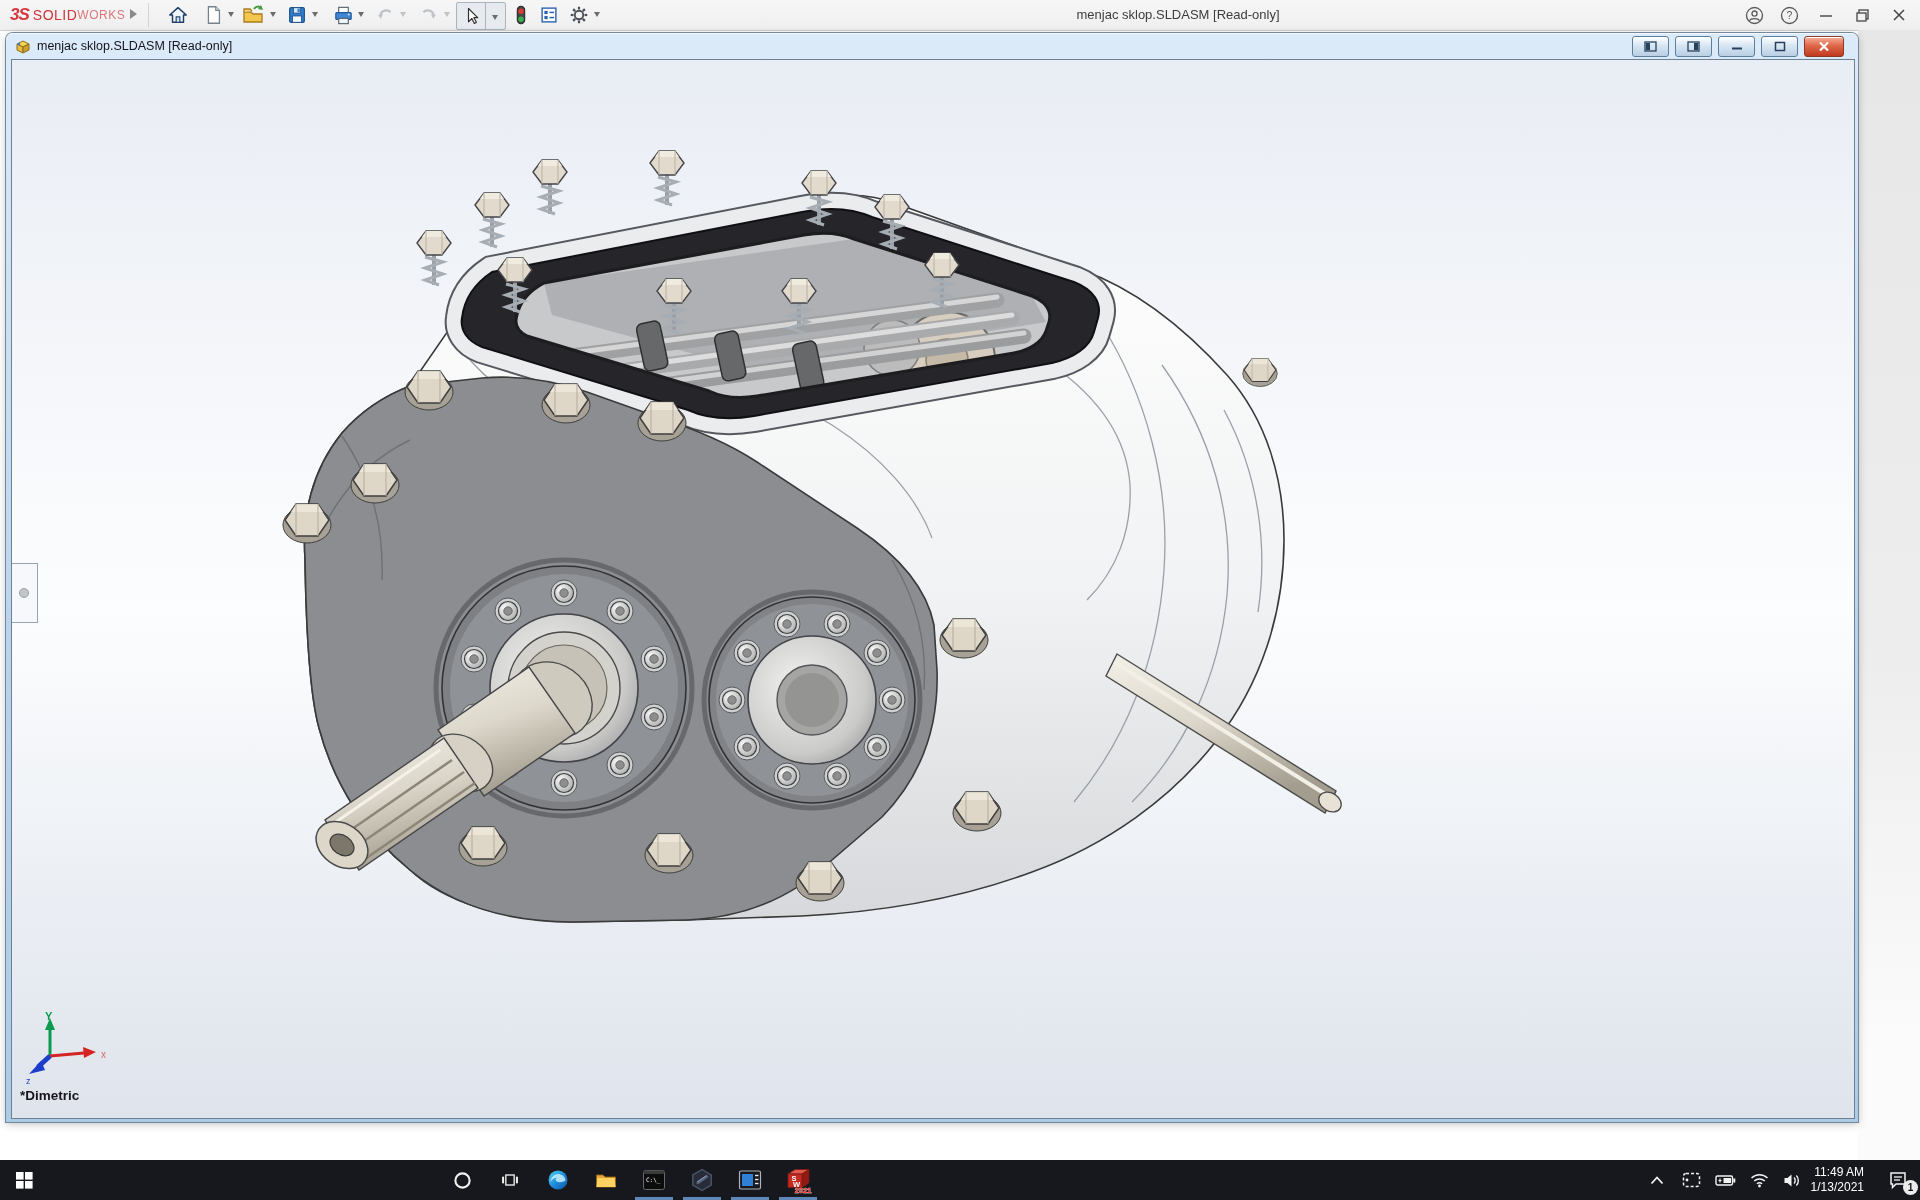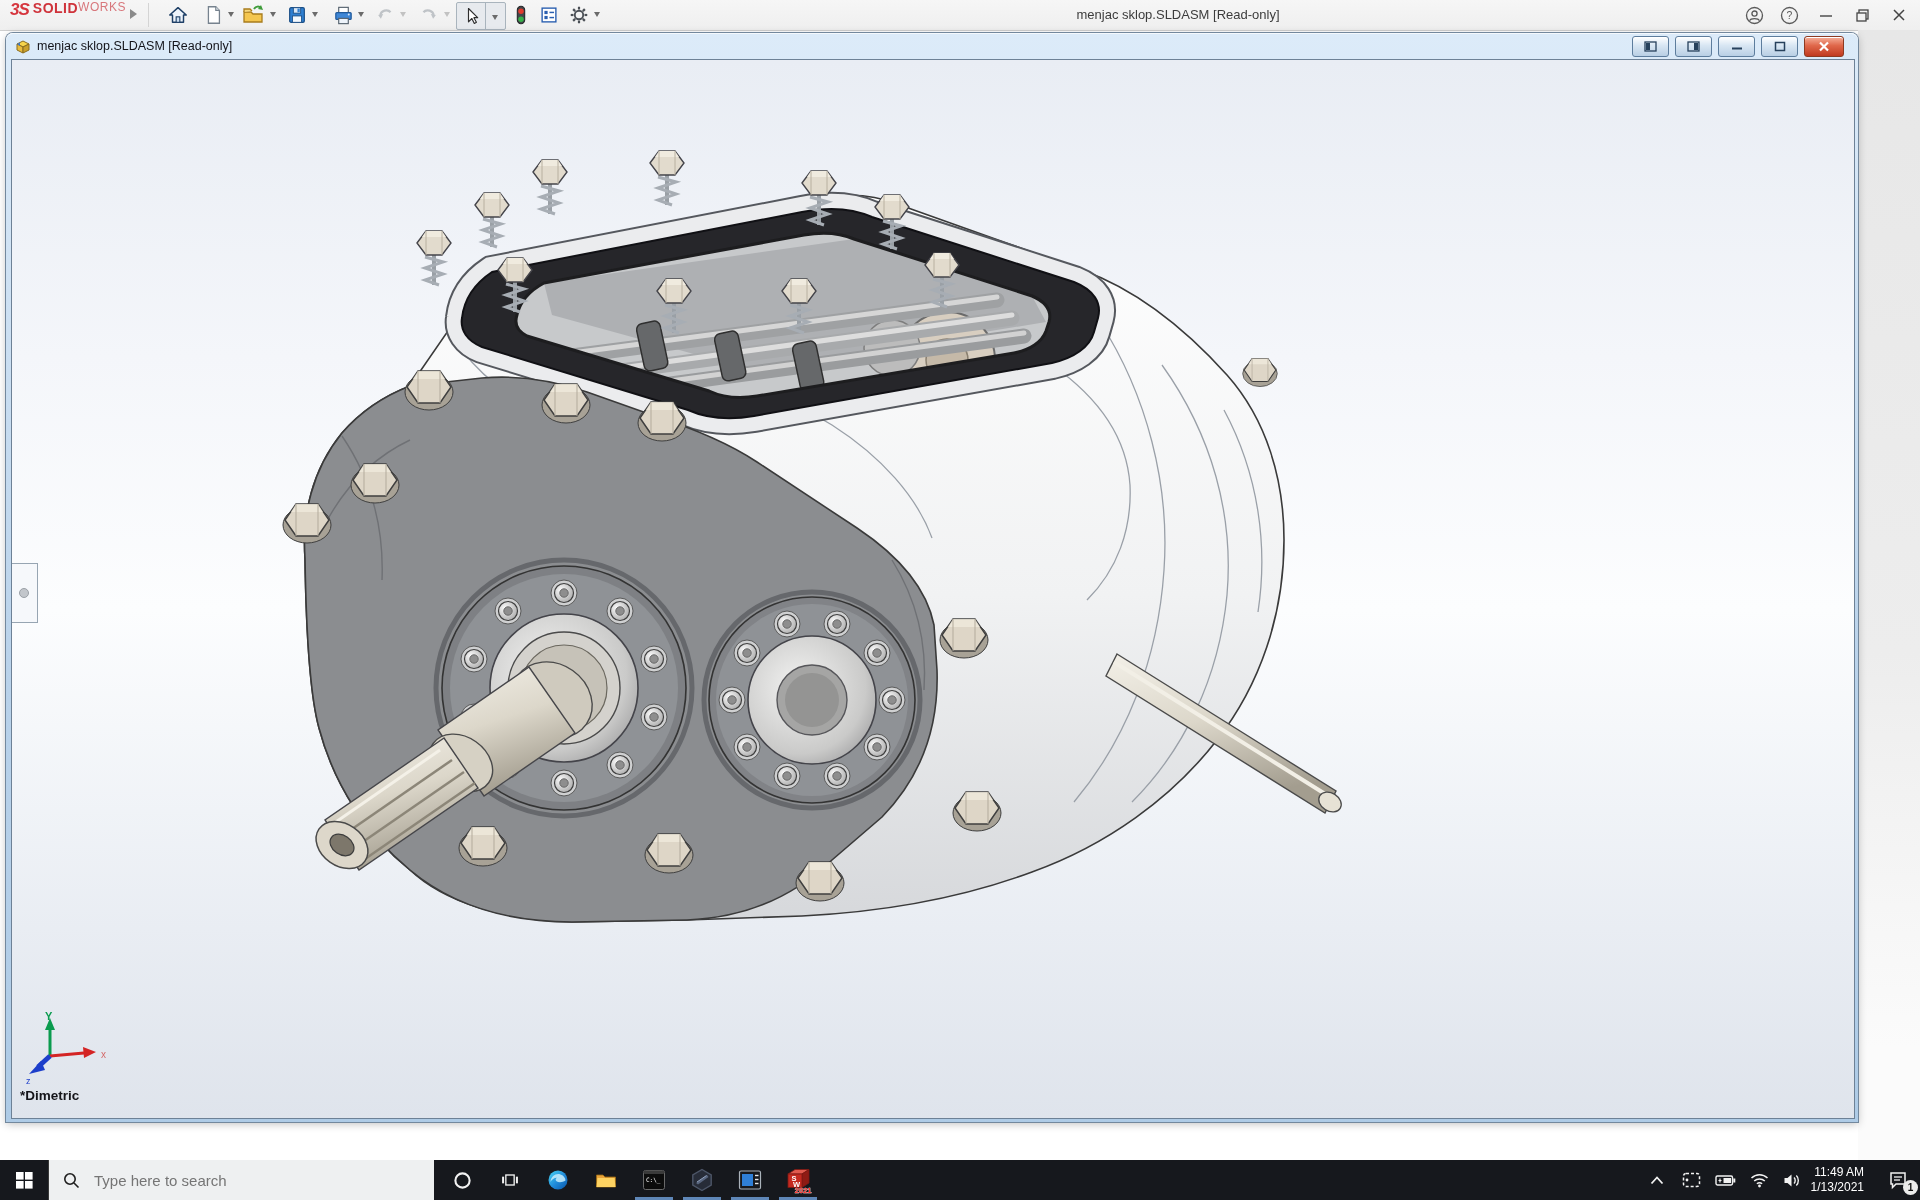--- a/index.html
+++ b/index.html
@@ -2,23 +2,23 @@
 <html><head>
 <meta charset="utf-8">
 <style>
   html,body{margin:0;padding:0;}
   .app{position:relative;width:1920px;height:1200px;background:#ffffff;overflow:hidden;
        font-family:"Liberation Sans",sans-serif;-webkit-font-smoothing:antialiased;}
 
   
   .topbar{position:absolute;left:0;top:0;width:1920px;height:30px;background:linear-gradient(#f6f6f6,#efefef);
           border-bottom:1px solid #cfcfcf;}
-  .brand{position:absolute;left:10px;top:0;height:30px;display:flex;align-items:flex-start;}
+  .brand{position:absolute;left:10px;top:0;height:30px;display:flex;align-items:center;}
   .brand .mark{color:#d6363e;font-weight:bold;font-style:italic;font-size:17px;letter-spacing:-1px;margin-right:4px;}
-  .brand .solid{color:#cf333b;font-weight:bold;font-size:14px;letter-spacing:.5px;}
+  .brand .solid{color:#cf333b;font-weight:normal;font-size:14px;letter-spacing:.5px;}
   .brand .works{color:#d8777c;font-size:12px;letter-spacing:.5px;}
   .brand-arrow{position:absolute;left:130px;top:9px;width:0;height:0;border:5px solid transparent;border-left:7px solid #8a8a8a;}
   .tb-sep{position:absolute;left:148px;top:3px;width:1px;height:24px;background:#d4d4d4;}
   .tbi{position:absolute;top:2px;width:26px;height:26px;display:flex;align-items:center;justify-content:center;border-radius:3px;}
   .dd{position:absolute;top:12px;width:0;height:0;border:3.5px solid transparent;border-top:5px solid #6b6b6b;}
   .dd.dis{border-top-color:#c2c2c2;}
   .sel-group{position:absolute;left:456px;top:2px;width:48px;height:26px;border:1px solid #a9b4bd;background:#e7eaee;border-radius:2px;display:flex;}
   .sel-group .cell{width:28px;height:26px;display:flex;align-items:center;justify-content:center;}
   .sel-group .cell2{width:18px;border-left:1px solid #a9b4bd;display:flex;align-items:center;justify-content:center;}
   .app-title{position:absolute;left:1018px;top:0;width:320px;height:30px;line-height:30px;text-align:center;
@@ -478,27 +478,20 @@
   <div class="taskbar">
     <div class="tk" style="left:0;width:48px">
       <svg width="17" height="17" viewBox="0 0 17 17">
         <rect x="0" y="0" width="7.6" height="7.6" fill="#fff"></rect>
           <rect x="9" y="0" width="7.6" height="7.6" fill="#fff"></rect>
         <rect x="0" y="9" width="7.6" height="7.6" fill="#fff"></rect>
           <rect x="9" y="9" width="7.6" height="7.6" fill="#fff"></rect>
       </svg>
     </div>
 
-    <div class="search">
-      <svg class="mag" width="17" height="17" viewBox="0 0 17 17">
-        <circle cx="7" cy="7" r="5.2" fill="none" stroke="#1f1f1f" stroke-width="1.6"></circle>
-        <line x1="11" y1="11" x2="15.5" y2="15.5" stroke="#1f1f1f" stroke-width="1.6"></line>
-      </svg>
-      <input type="text" placeholder="Type here to search" style="">
-    </div>
 
     <div class="tk" style="left:440px;width:44px">
       <svg width="19" height="19" viewBox="0 0 20 20">
         <circle cx="10" cy="10" r="7.5" fill="none" stroke="#f2f2f2" stroke-width="2.2"></circle>
       </svg>
     </div>
 
     <div class="tk" style="left:488px;width:44px">
       <svg width="20" height="20" viewBox="0 0 24 24">
         <rect x="7" y="6" width="10" height="12" fill="none" stroke="#f2f2f2" stroke-width="1.6"></rect>

